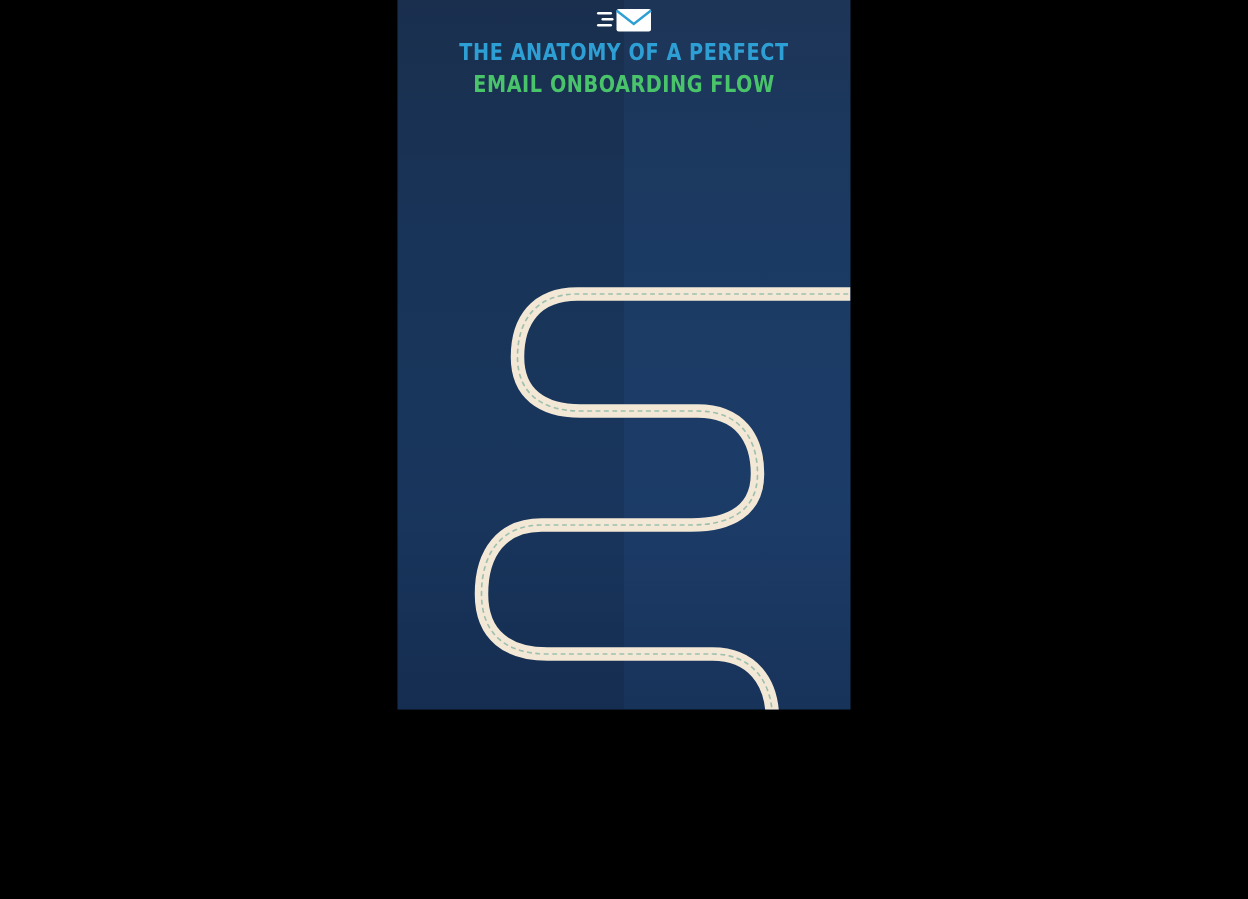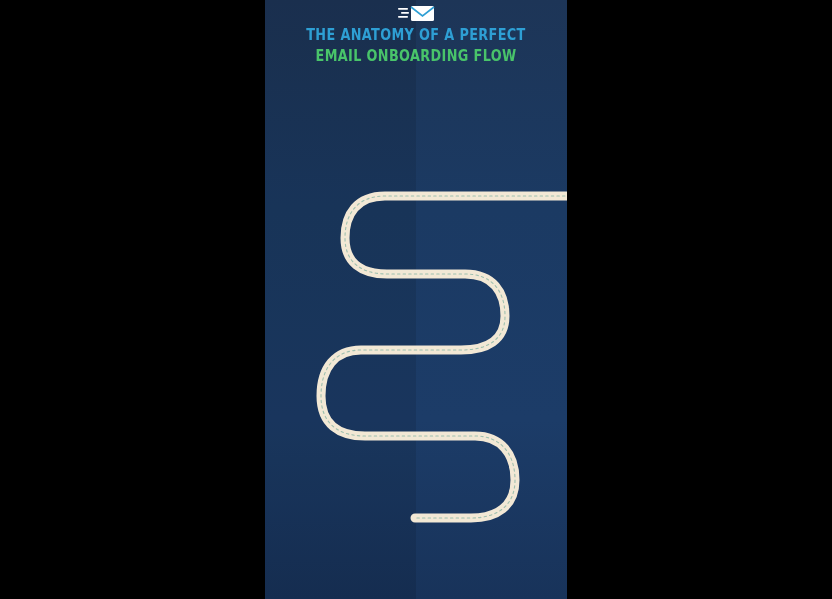--- a/index.html
+++ b/index.html
@@ -1,18 +1,18 @@
 <!DOCTYPE html>
 <html><head>
 <meta charset="utf-8">
 <style>
   html,body{margin:0;padding:0;background:#000;}
   body{width:832px;height:599px;overflow:hidden;font-family:"Liberation Sans",sans-serif;}
   #stage{position:relative;width:832px;height:599px;background:#000;}
-  #poster{position:absolute;left:265px;top:0;width:302px;height:599px;
+  #poster{position:absolute;left:265px;top:0;width:302px;height:473px;
     background:linear-gradient(180deg,#1d3557 0%,#1b3a63 35%,#1c3c68 70%,#18335a 100%);overflow:hidden;}
   #poster:before{content:"";position:absolute;left:0;top:0;width:50%;height:100%;
     background:rgba(0,0,0,.10);pointer-events:none;}
   .hdr{position:absolute;left:0;width:302px;text-align:center;}
   .t1{top:26px;color:#2e9fd4;font-size:15.5px;font-weight:bold;letter-spacing:.4px;
     font-family:"DejaVu Sans Condensed","Liberation Sans Narrow","Liberation Sans",sans-serif;
     transform:scaleX(.92);}
   .t2{top:47px;color:#49c46a;font-size:15.5px;font-weight:bold;letter-spacing:.4px;
     font-family:"DejaVu Sans Condensed","Liberation Sans Narrow","Liberation Sans",sans-serif;
     transform:scaleX(.92);}

